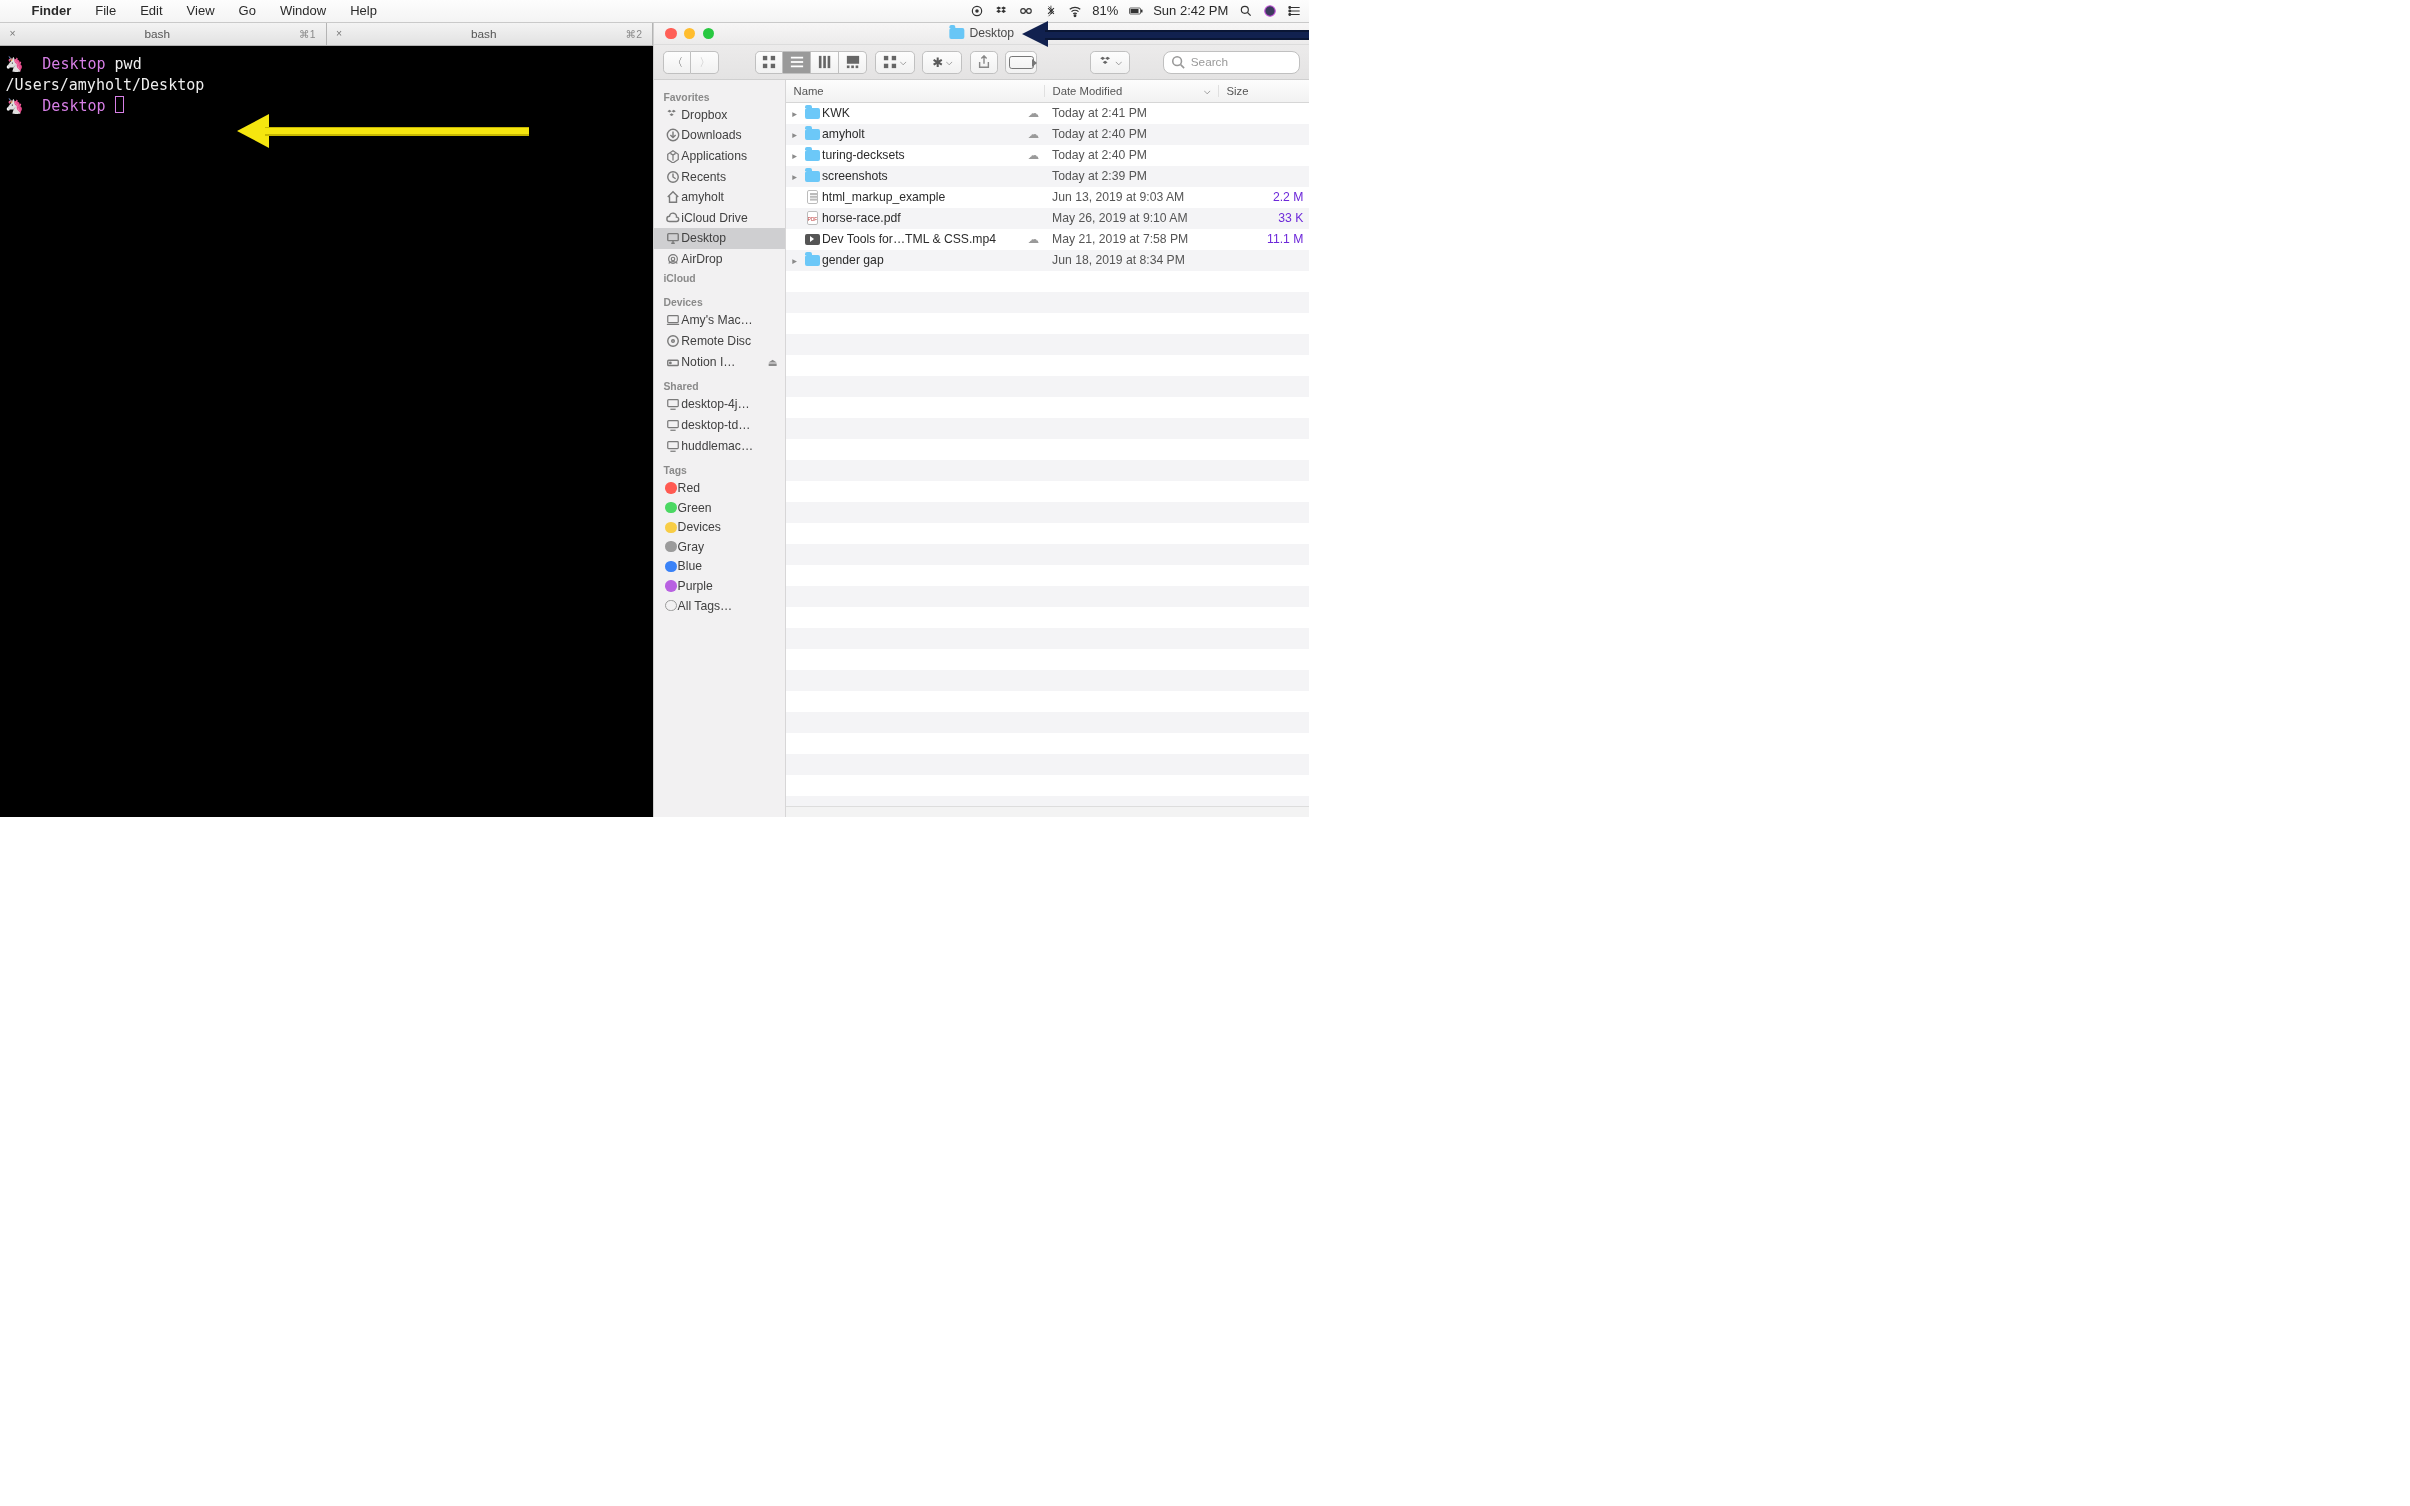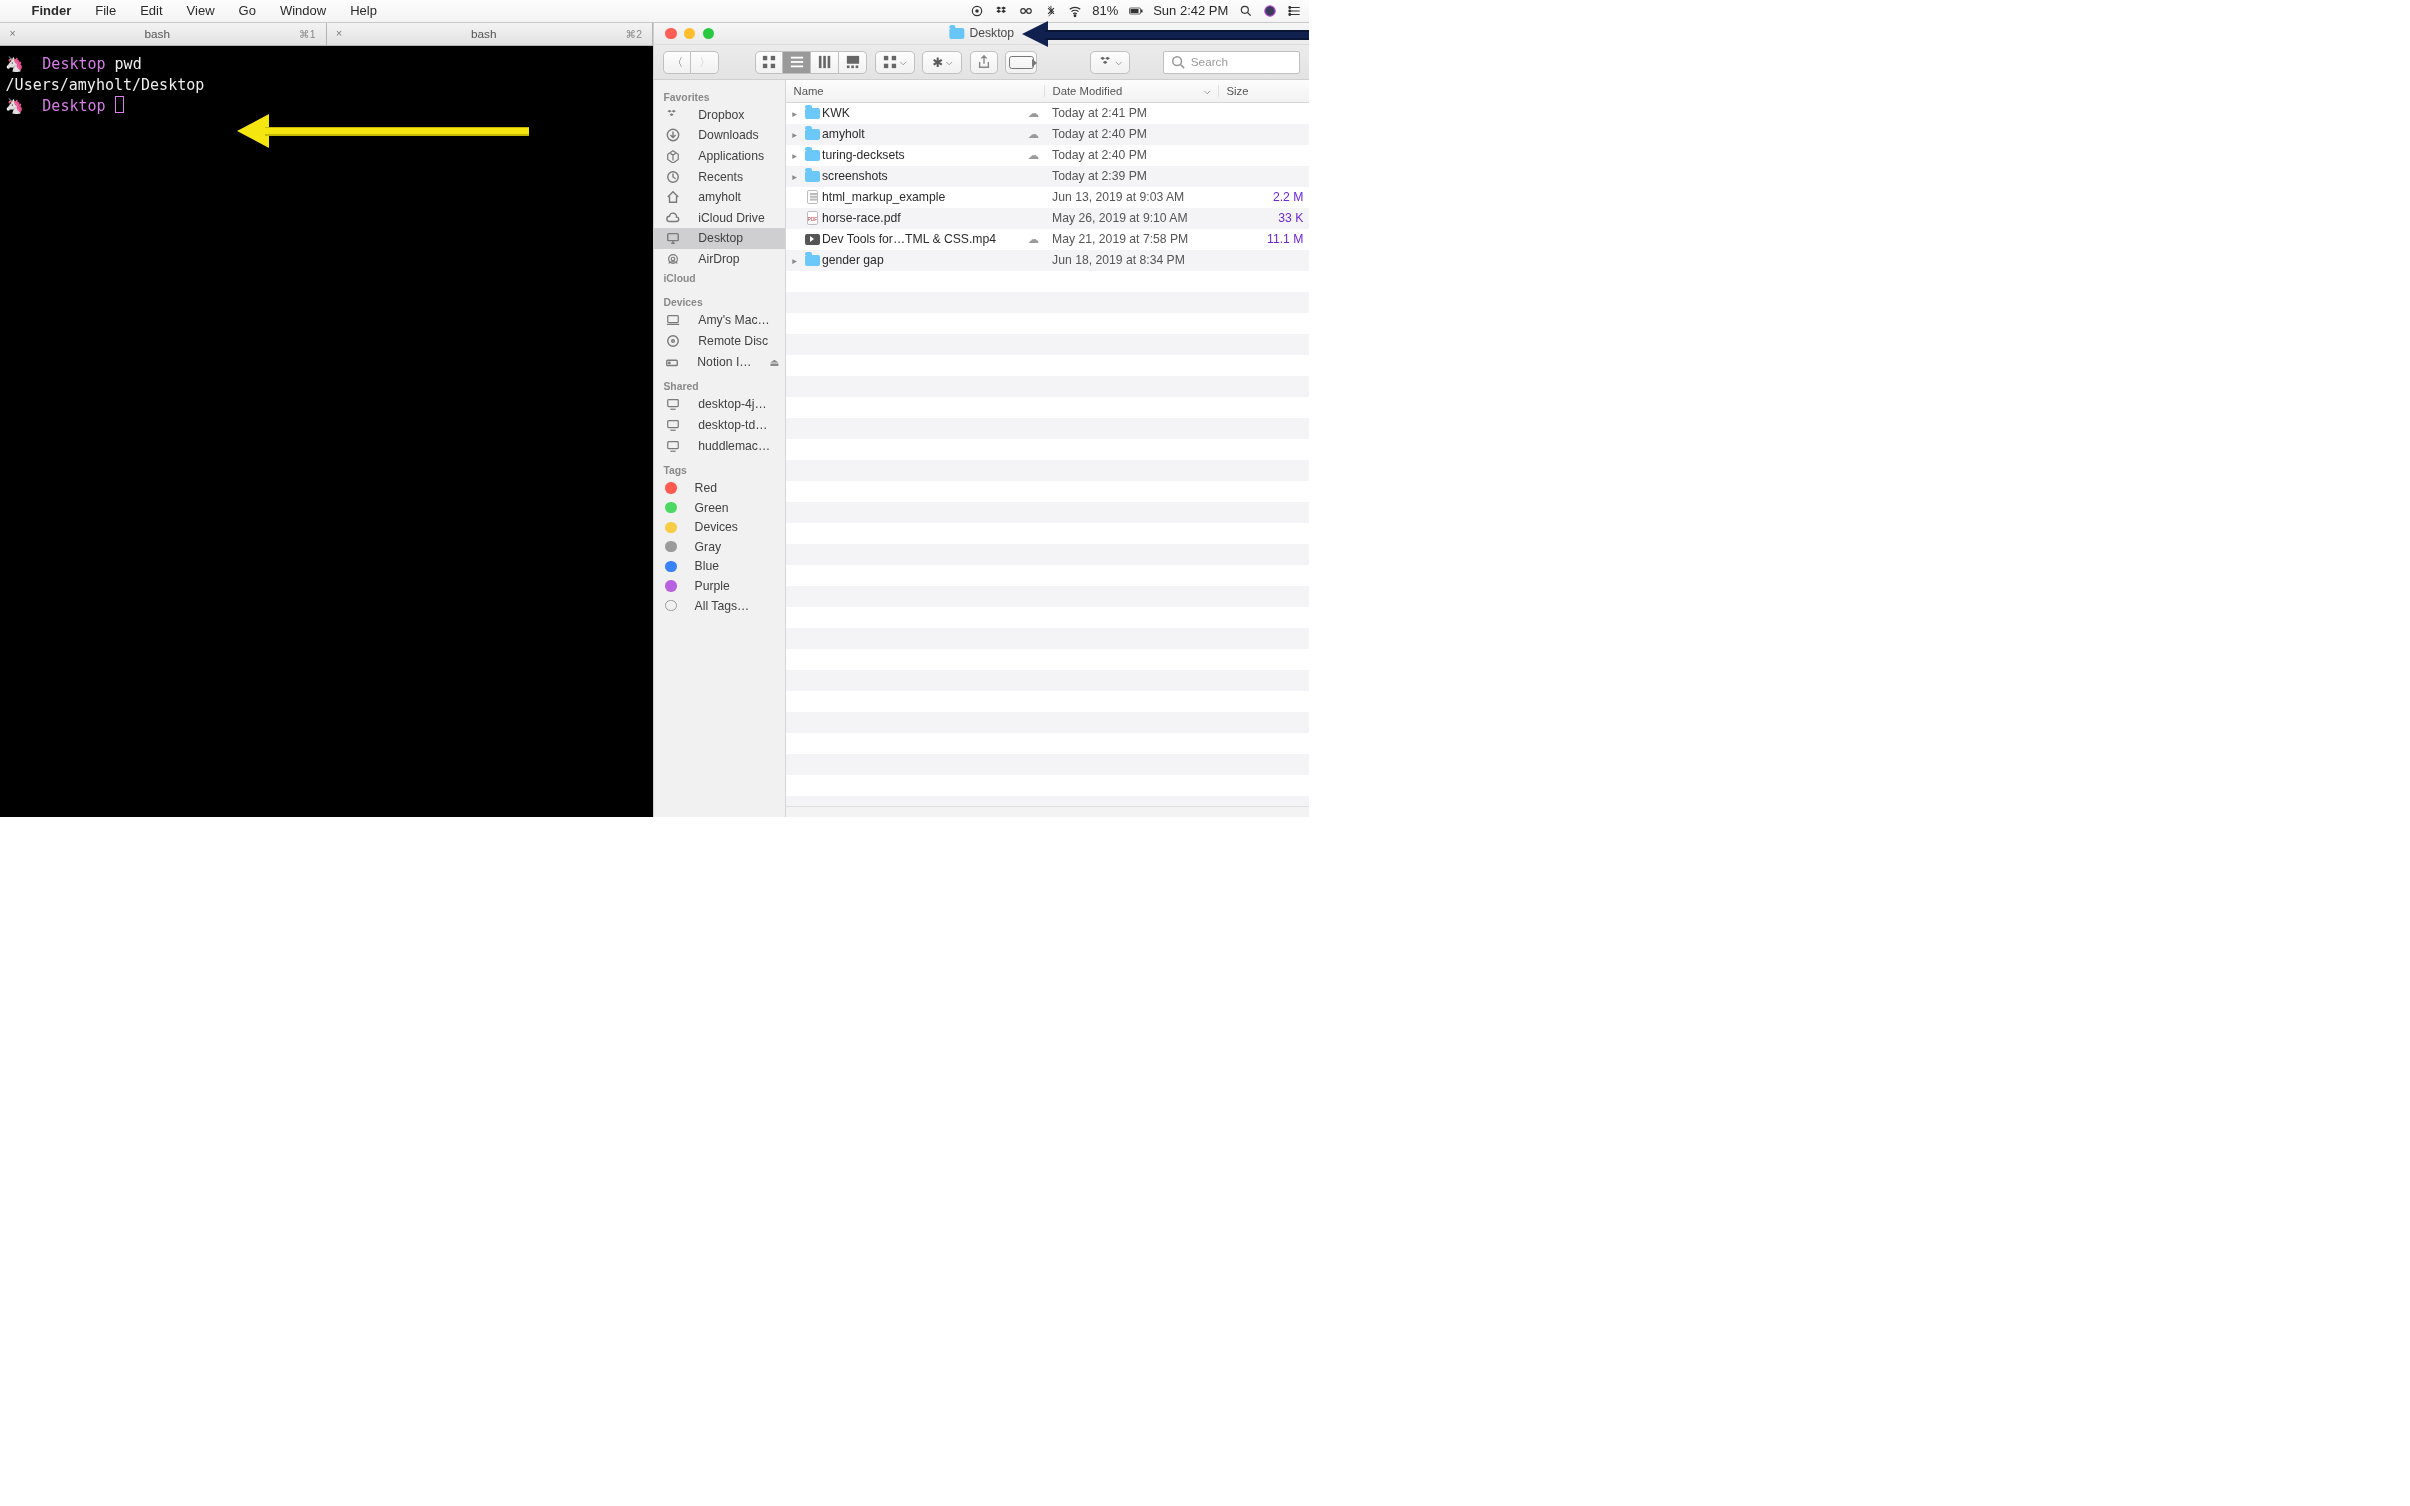--- a/index.html
+++ b/index.html
@@ -135,31 +135,31 @@
 .tb-seg .tb-btn{width:28px;border-radius:0;border-left:none;}
 .tb-seg .tb-btn:first-child{border-left:0.9px solid #c0c0c0;border-radius:4.7px 0 0 4.7px;}
 .tb-seg .tb-btn:last-child{border-radius:0 4.7px 4.7px 0;}
 .tb-seg .tb-btn.active{background:#9a9a9a;color:#fff;}
 .tb-drop .tb-btn{width:40px;gap:2.8px;}
 .tb-tag{width:24.5px;height:13px;border:1.4px solid #777;border-radius:2.8px;position:relative;}
 .tb-tag::after{content:"";position:absolute;right:-4.7px;top:1.9px;width:0;height:0;border-top:4.7px solid transparent;border-bottom:4.7px solid transparent;border-left:5.6px solid #777;}
 .search-box{
   margin-left:auto;
   display:flex;align-items:center;gap:5.6px;
-  border:0.9px solid #c0c0c0;border-radius:2px;height:22.6px;width:137px;
+  border:0.9px solid #c0c0c0;border-radius:8px;height:22.6px;width:137px;
   padding:0 7.5px;background:#fff;color:#999;font-size:11.8px;
 }
 .finder-main{flex:1;display:flex;min-height:0;}
 
 .finder-sidebar{
   width:132px;background:#f2f1f2;border-right:0.9px solid #d7d6d7;
   padding:7.5px 0 0 0;font-size:12.2px;color:#555;overflow:hidden;
 }
 .sb-hdr{color:#8a8a8a;font-size:10.4px;font-weight:600;padding:3.8px 9.4px 1.9px;}
-.sb-item{display:flex;align-items:center;gap:18px;padding:2.8px 7.5px 2.8px 11.3px;color:#414141;white-space:nowrap;overflow:hidden;text-overflow:ellipsis;}
+.sb-item{display:flex;align-items:center;gap:1px;padding:2.8px 7.5px 2.8px 11.3px;color:#414141;white-space:nowrap;overflow:hidden;text-overflow:ellipsis;}
 .sb-item.active{background:#cfcfd1;}
 .sb-ico{width:15px;height:15px;display:inline-flex;align-items:center;justify-content:center;color:#8a8a8a;}
 .tag-dot{width:11.3px;height:11.3px;border-radius:50%;}
 .tag-dot.red{background:#ff5a52;} .tag-dot.green{background:#4bd863;} .tag-dot.yellow{background:#f8cd46;}
 .tag-dot.gray{background:#9b9b9b;} .tag-dot.blue{background:#3a82f7;} .tag-dot.purple{background:#b861e1;}
 .tag-dot.all{border:1.4px solid #9b9b9b;background:none;}
 .eject{margin-left:auto;color:#8a8a8a;font-size:10.4px;}
 
 .file-panel{flex:1;display:flex;flex-direction:column;min-width:0;}
 .cols{

